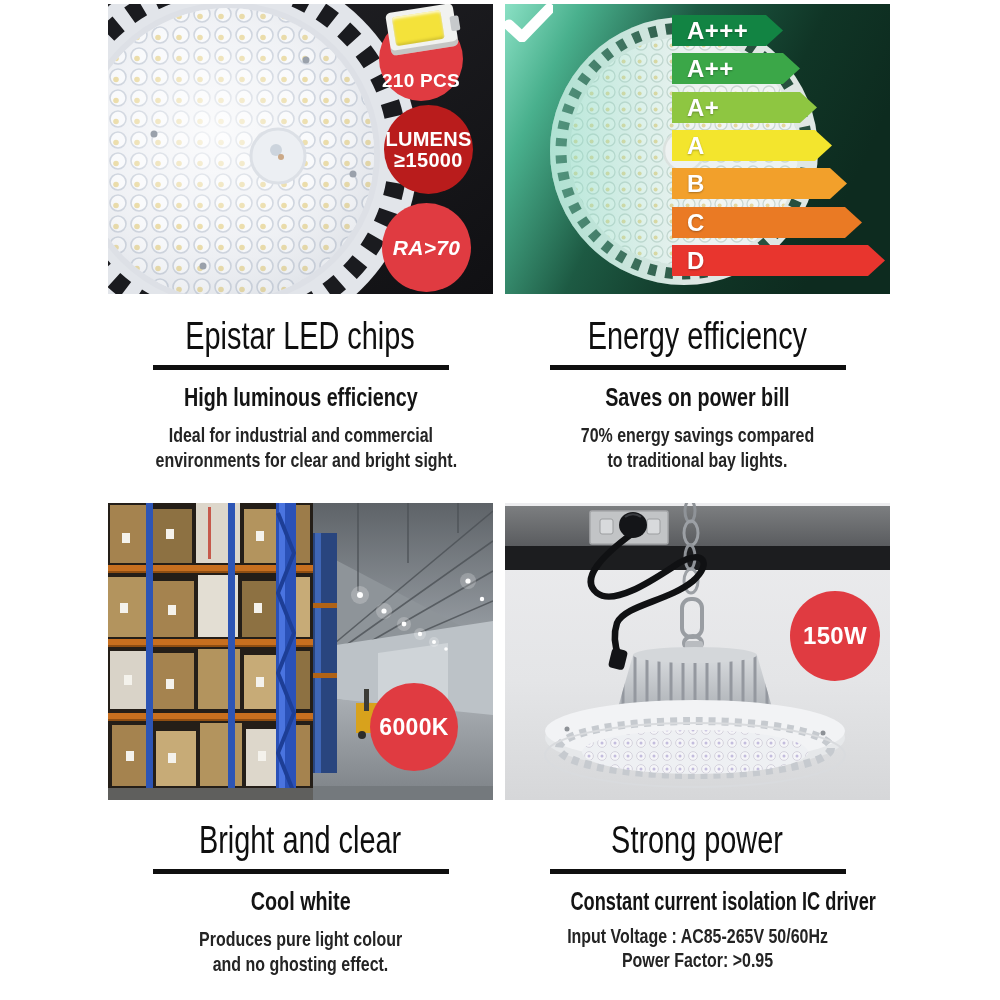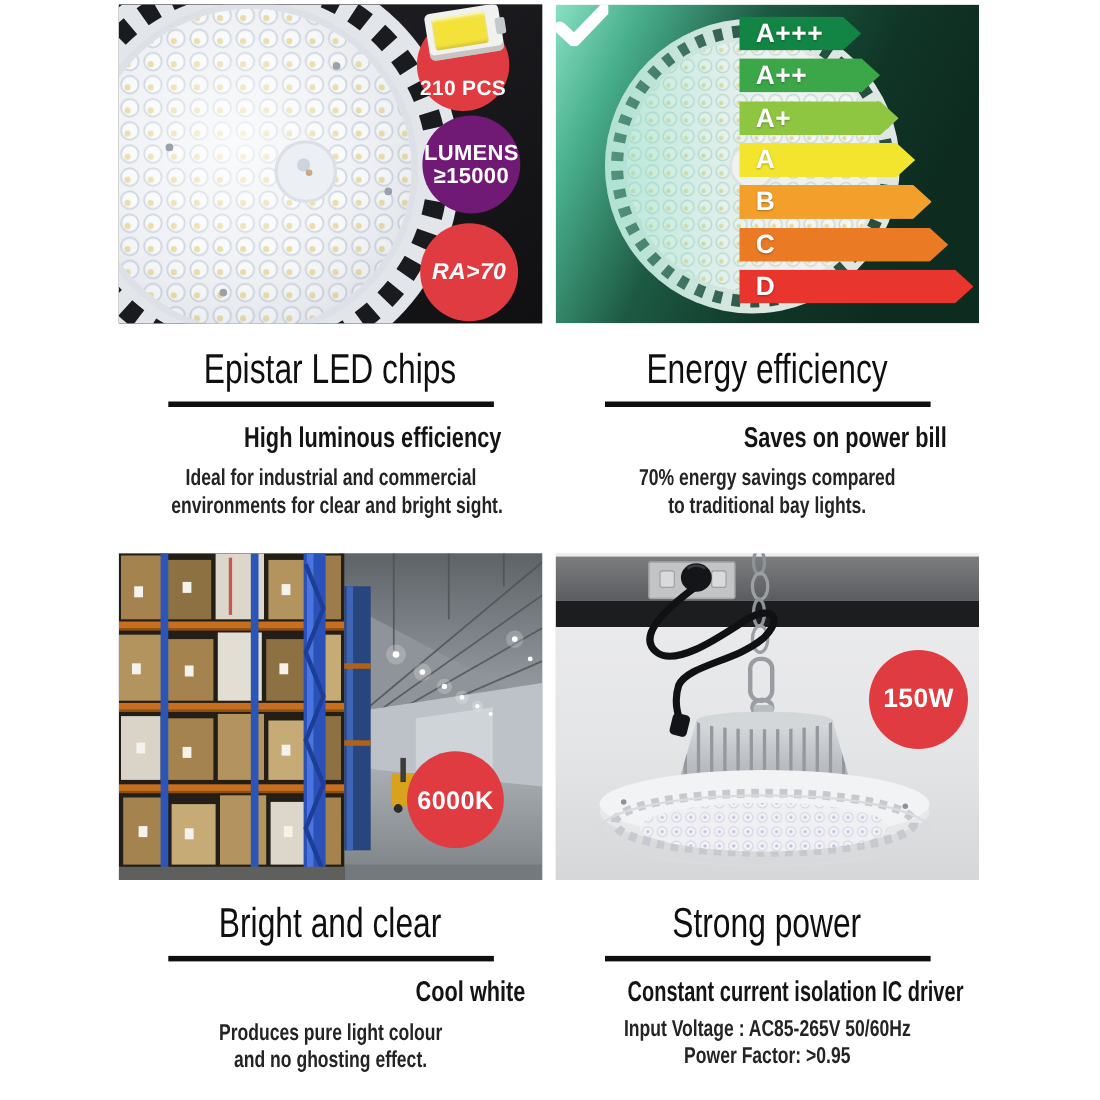--- a/index.html
+++ b/index.html
@@ -14,21 +14,21 @@
   .panel svg{position:absolute;left:0;top:0;}
   
   .tblock{position:absolute;width:385px;text-align:center;color:#151515;}
   .t-tl{left:108px;top:294px;height:209px;}
   .t-tr{left:505px;top:294px;height:209px;}
   .t-bl{left:108px;top:800px;height:200px;}
   .t-br{left:505px;top:800px;height:200px;}
   .title{margin-top:22px;font-size:38px;font-weight:400;color:#0f0f0f;line-height:40px;}
   .t-bl .title,.t-br .title{margin-top:20px;}
   .rule{width:296px;height:5px;background:#0f0f0f;margin:9px auto 13px auto;}
-  .subtitle{font-size:26px;font-weight:700;line-height:28px;color:#141414;text-align:right;}
+  .subtitle{font-size:26px;font-weight:700;line-height:28px;color:#141414;}
   .desc{margin-top:11px;font-size:21px;font-weight:700;color:#242424;line-height:25px;}
   .t-br .desc{line-height:24px;margin-top:9px;}
   .t-line{display:inline-block;white-space:nowrap;transform:scaleX(.76);transform-origin:50% 50%;}
   .t-line.narrow{transform:scaleX(.70);}
   
   .badge{position:absolute;border-radius:50%;color:#ffffff;font-weight:800;
          display:flex;flex-direction:column;align-items:center;justify-content:center;
          text-align:center;z-index:4;letter-spacing:.3px;}
   .b-chipcount{left:271px;top:13px;width:84px;height:84px;font-size:19px;justify-content:flex-end;padding-bottom:9px;box-sizing:border-box;}
   .b-lumens{left:276px;top:101px;width:89px;height:89px;font-size:20px;line-height:21px;}
@@ -88,21 +88,21 @@
       <circle cx="95" cy="262" r="3.5" fill="#9aa1ab"></circle>
     </svg>
     <div class="badge b-chipcount" style="background: rgb(224, 59, 65);">
       <span>210 PCS</span>
     </div>
     <div class="chip">
       <div class="base"></div>
       <div class="pad"></div>
       <div class="tab"></div>
     </div>
-    <div class="badge b-lumens" style="background: #701a75;">
+    <div class="badge b-lumens" style="background: #b91c1c;">
       <span>LUMENS</span>
       <span>≥15000</span>
     </div>
     <div class="badge b-ra" style="background: rgb(224, 59, 65); font-style: italic;">
       <span>RA&gt;70</span>
     </div>
   </div>
 
   <div class="panel q-tr">
     <svg width="385" height="290" viewBox="0 0 385 290">

